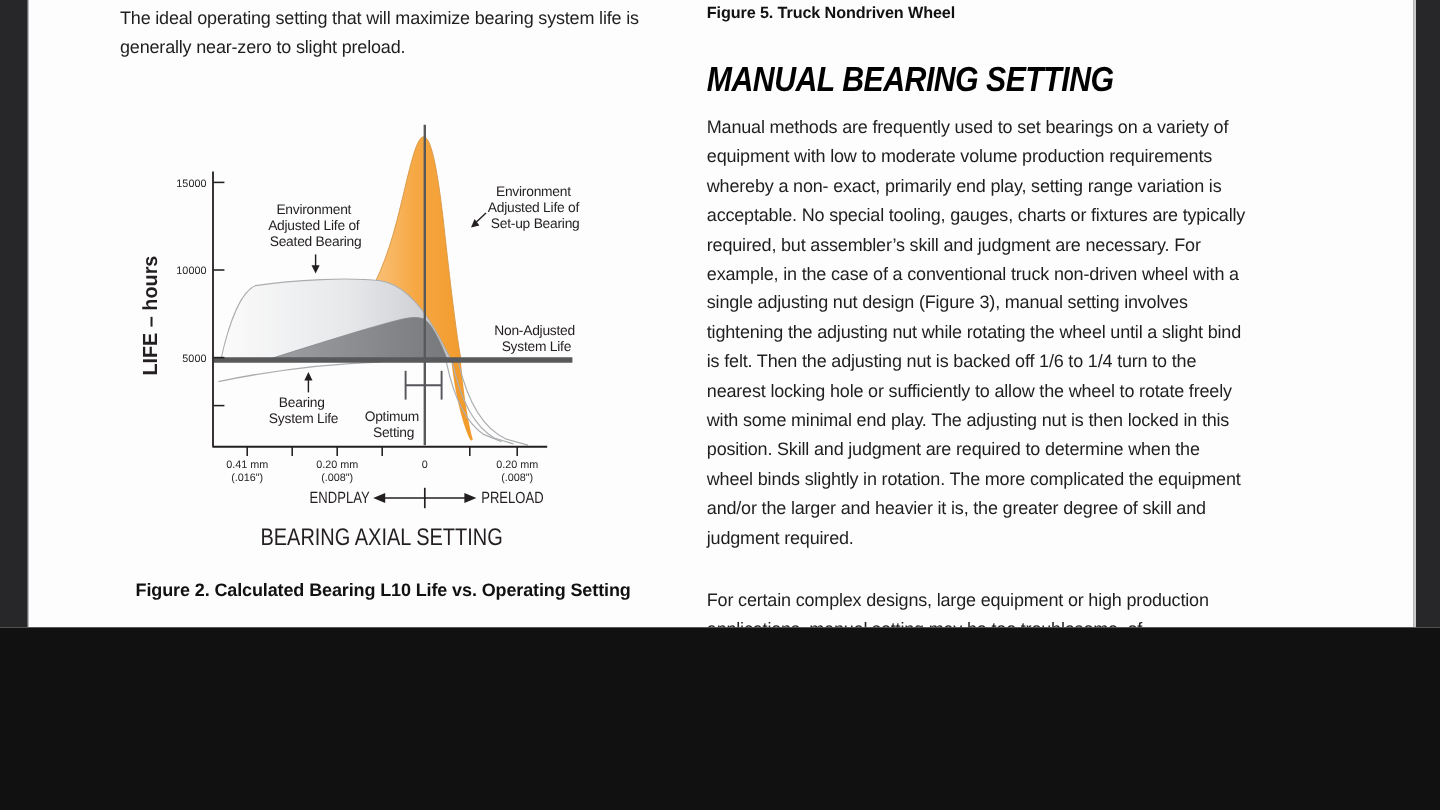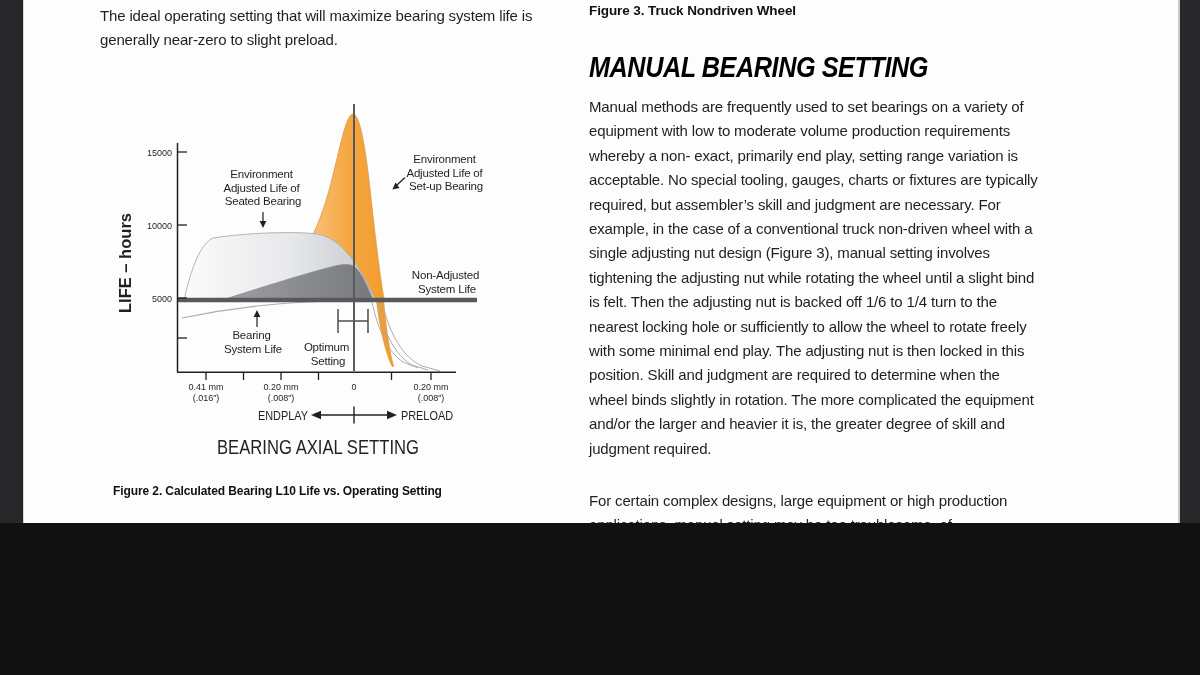--- a/index.html
+++ b/index.html
@@ -3,21 +3,21 @@
 <meta charset="utf-8">
 <style>
   html,body{margin:0;padding:0;background:#111;}
   .canvas{position:relative;width:1200px;height:523px;background:#fdfdfd;overflow:hidden;
           font-family:"Liberation Sans",sans-serif;color:#1b1b1b;}
   .bar{position:absolute;top:0;bottom:0;background:#27272a;}
   .bar.left{left:0;width:23px;border-right:1px solid #d4d4d4;}
   .bar.right{right:0;width:20px;border-left:2px solid #c9c9c9;}
   .intro{position:absolute;left:100px;top:4px;width:452px;margin:0;
          font-size:15px;line-height:24.4px;letter-spacing:-0.15px;color:#1f1f1f;}
-  .fig2cap{position:absolute;left:113px;top:484px;font-size:12px;font-weight:bold;
+  .fig2cap{position:absolute;left:113px;top:484px;font-size:15px;font-weight:bold;
            letter-spacing:-0.1px;color:#111;}
   .fig3cap{position:absolute;left:589px;top:3px;font-size:13.5px;font-weight:bold;
            letter-spacing:-0.1px;color:#111;}
   .heading{position:absolute;left:589px;top:51px;margin:0;font-size:29px;font-weight:bold;
            font-style:italic;letter-spacing:-0.5px;color:#000;transform:scaleX(0.87);
            transform-origin:left top;white-space:nowrap;}
   .bodytext{position:absolute;left:589px;width:452px;margin:0;font-size:15px;
             line-height:24.4px;letter-spacing:-0.15px;color:#1f1f1f;}
   .p1{top:95px;}
   .p2{top:489px;}
@@ -148,17 +148,17 @@
     <text x="308" y="419.5" font-size="13.5" font-weight="500" text-anchor="end" textLength="50" lengthAdjust="spacingAndGlyphs">ENDPLAY</text>
     <text x="401" y="419.5" font-size="13.5" font-weight="500" textLength="52" lengthAdjust="spacingAndGlyphs">PRELOAD</text>
 
     <text x="318" y="454" font-size="20" font-weight="500" text-anchor="middle" textLength="202" lengthAdjust="spacingAndGlyphs">BEARING AXIAL SETTING</text>
 
     <text x="131" y="263" font-size="17" font-weight="600" text-anchor="middle" transform="rotate(-90 131 263)" textLength="100" lengthAdjust="spacingAndGlyphs">LIFE – hours</text>
   </svg>
 
   <div class="fig2cap">Figure 2. Calculated Bearing L10 Life vs. Operating Setting</div>
 
-  <div class="fig3cap">Figure 3. Truck Nondriven Wheel</div>
+  <div class="fig3cap">Figure 5. Truck Nondriven Wheel</div>
   <h1 class="heading">MANUAL BEARING SETTING</h1>
   <p class="bodytext p1">Manual methods are frequently used to set bearings on a variety of equipment with low to moderate volume production requirements whereby a non- exact, primarily end play, setting range variation is acceptable. No special tooling, gauges, charts or fixtures are typically required, but assembler’s skill and judgment are necessary. For example, in the case of a conventional truck non-driven wheel with a single adjusting nut design (Figure 3), manual setting involves tightening the adjusting nut while rotating the wheel until a slight bind is felt. Then the adjusting nut is backed off 1/6 to 1/4 turn to the nearest locking hole or sufficiently to allow the wheel to rotate freely with some minimal end play. The adjusting nut is then locked in this position. Skill and judgment are required to determine when the wheel binds slightly in rotation. The more complicated the equipment and/or the larger and heavier it is, the greater degree of skill and judgment required.</p>
   <p class="bodytext p2">For certain complex designs, large equipment or high production applications, manual setting may be too troublesome, of inappropriate accuracy and reliability, or too time consuming. The Timken Company has devised preset bearing assemblies and automated setting techniques as alternatives to manual setting.</p>
 </div>
 
 </body></html>

